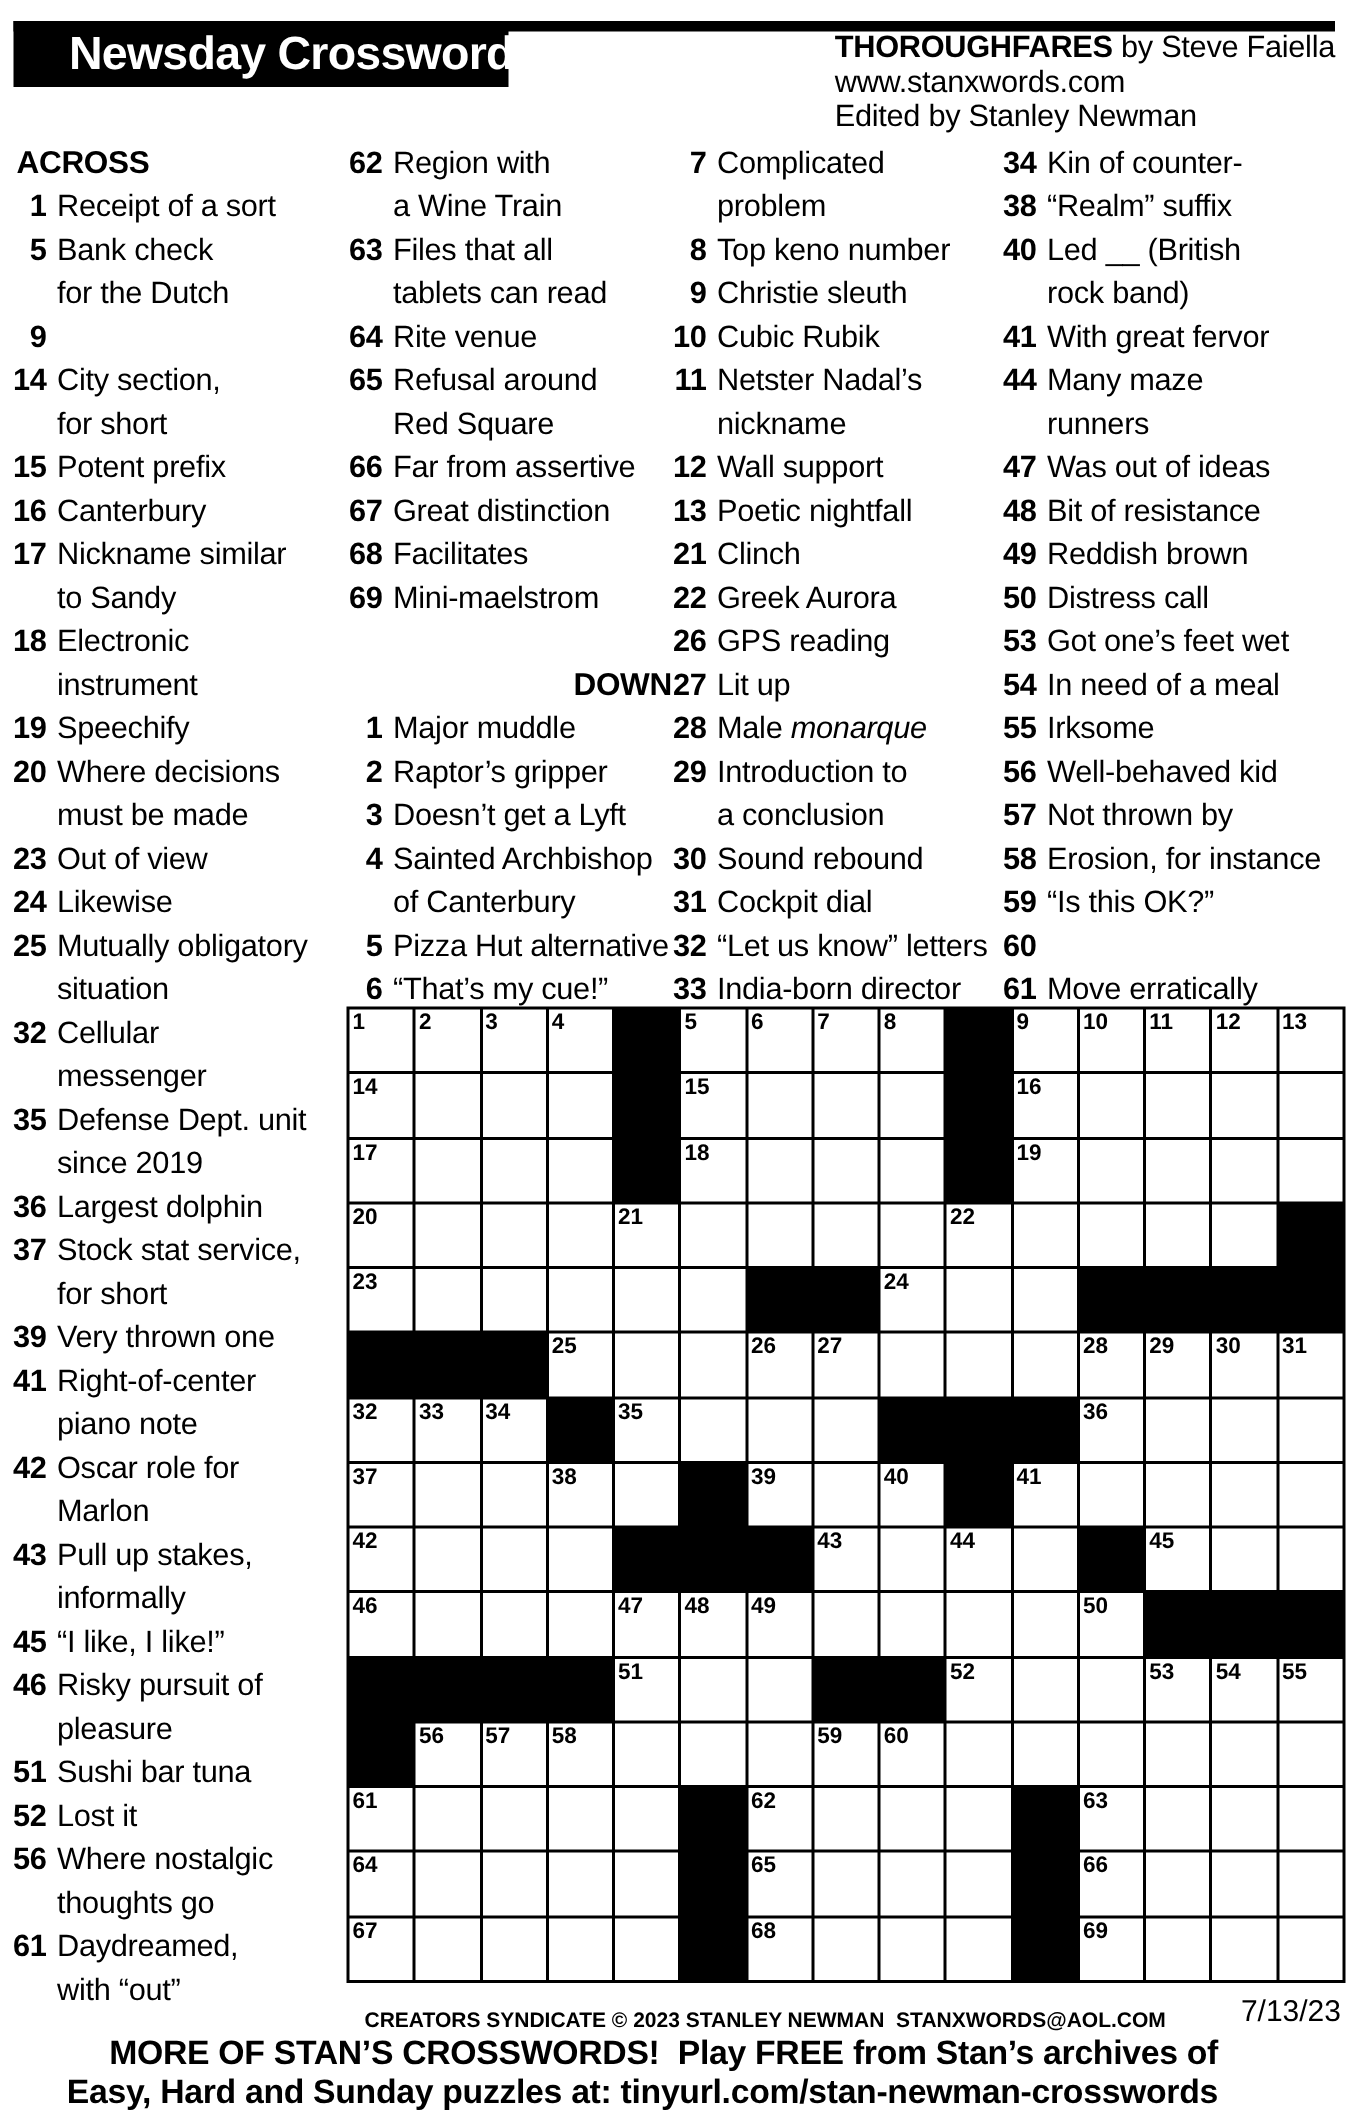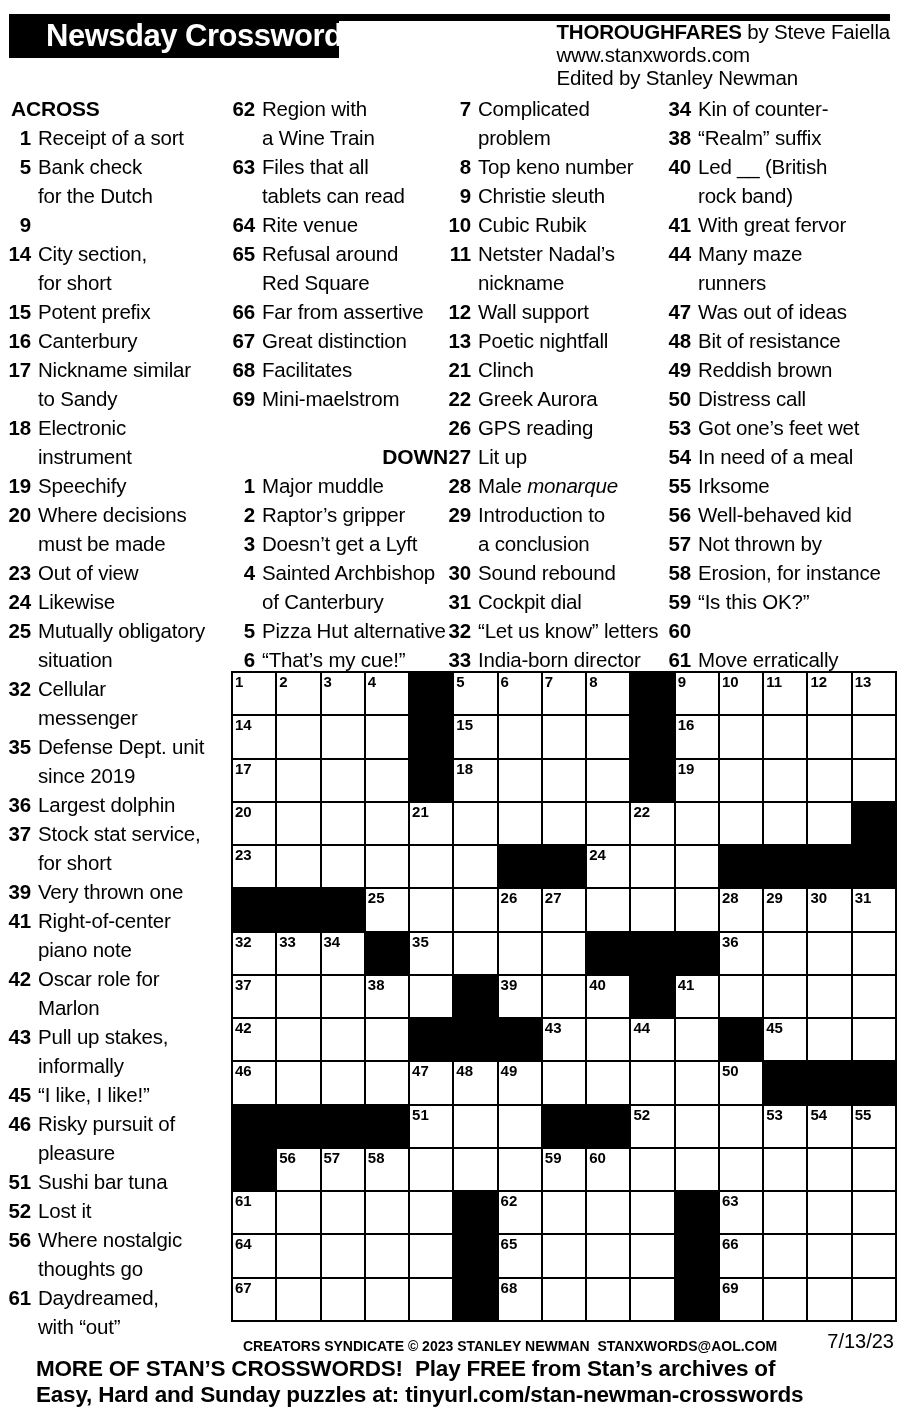--- a/index.html
+++ b/index.html
@@ -35,22 +35,22 @@
     position:absolute;left:231px;top:671px;width:666px;height:651px;
     background:#000;display:grid;grid-template-columns:repeat(15,1fr);
     grid-template-rows:repeat(15,1fr);gap:2px;padding:2px;box-sizing:border-box;
   }
   .cell{background:#fff;position:relative;}
   .cell.black{background:#000;}
   .cell .num{position:absolute;top:0;left:2px;font-weight:bold;font-size:15px;line-height:18px;}
   
   .syndicate{position:absolute;left:243px;top:1338px;font-size:14px;font-weight:bold;white-space:nowrap;}
   .pubdate{position:absolute;right:6px;top:1330px;font-size:20px;font-weight:normal;margin-left:32px;}
-  .promo{position:absolute;left:0;top:1356px;width:812px;text-align:left;font-weight:bold;
-         font-size:22.5px;line-height:26px;letter-spacing:-0.2px;margin-left:36px;}
+  .promo{position:absolute;left:0;top:1356px;width:812px;text-align:right;font-weight:bold;
+         font-size:22.5px;line-height:26px;letter-spacing:-0.2px;}
 </style>
 </head>
 <body>
 
 <div class="topbar"></div>
 <div class="brandbox">Newsday Crossword</div>
 <div class="hdr-right">
   <div><span class="b">THOROUGHFARES</span><span> by Steve Faiella</span></div>
   <div>www.stanxwords.com</div>
   <div>Edited by Stanley Newman</div>

